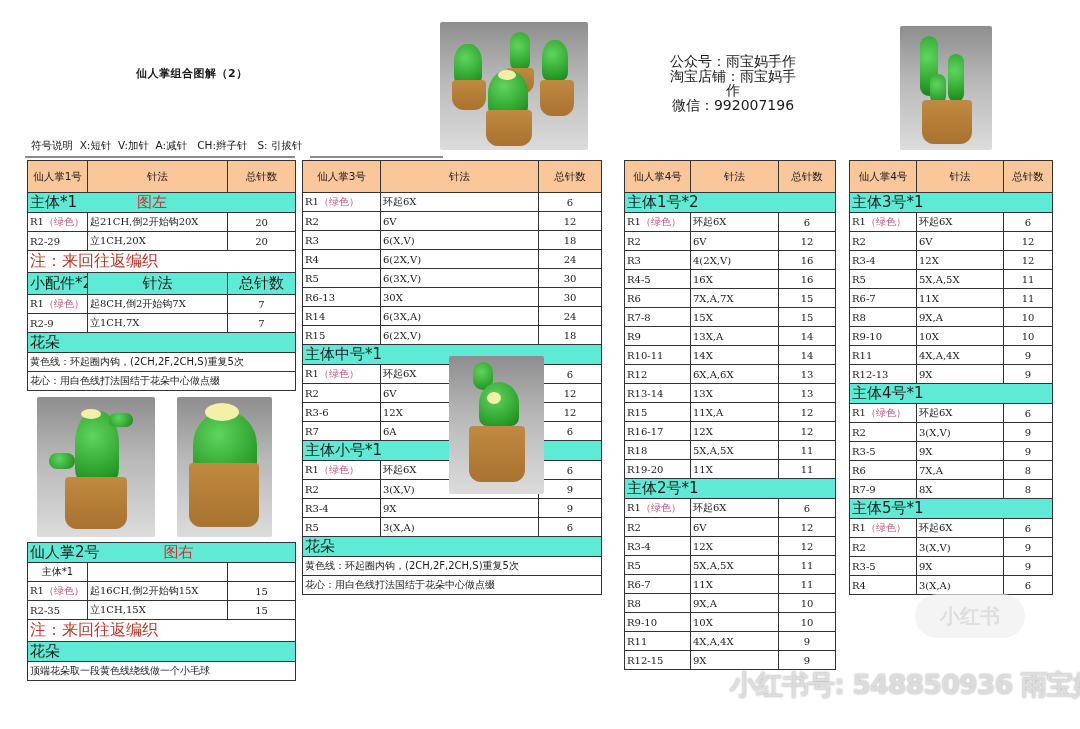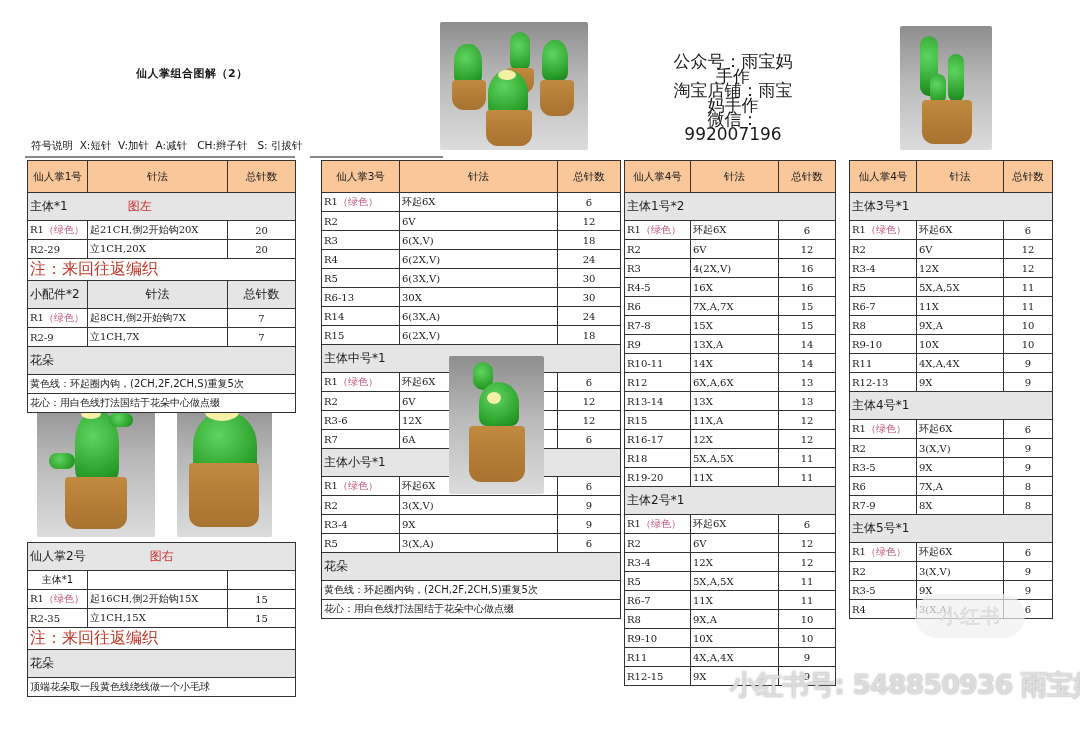--- a/index.html
+++ b/index.html
@@ -4,26 +4,26 @@
 <style>
   * { box-sizing: border-box; margin: 0; padding: 0; }
   html, body { width: 1080px; height: 729px; background: #ffffff; overflow: hidden; }
   body { position: relative; font-family: "DejaVu Sans", sans-serif; color: #1a1a1a; }
 
   .title { position: absolute; left: 136px; top: 66px; font-size: 11px; font-weight: bold; letter-spacing: 0.5px; }
   .legend { position: absolute; left: 31px; top: 139px; font-size: 10.5px; white-space: pre; }
   .legend-line { position: absolute; left: 25px; top: 156px; width: 270px; height: 2px; background: #8a8a8a; }
   .legend-line2 { position: absolute; left: 310px; top: 156px; width: 133px; height: 2px; background: #8a8a8a; }
 
-  .contact { position: absolute; left: 668px; top: 54px; font-size: 17px; line-height: 14.5px; text-align: center; width: 130px; }
+  .contact { position: absolute; left: 668px; top: 54px; font-size: 14px; line-height: 14.5px; text-align: center; width: 130px; }
 
   table.pattern { position: absolute; border-collapse: collapse; font-size: 10.5px; table-layout: fixed; background: #fff; padding-left: 44px; }
   table.pattern td { border: 1px solid #333; height: 19px; padding: 0 2px; white-space: nowrap; overflow: hidden; font-family: "DejaVu Serif", serif; font-size: 10px; }
   table.pattern tr.hdr td { background: #f9c79a; font-family: "DejaVu Sans", sans-serif; font-size: 10.5px; height: 32px; text-align: center; }
-  table.pattern tr.sec td { background: #e5e5e5; font-family: "DejaVu Sans", sans-serif; font-size: 12px; height: 28px; }
+  table.pattern tr.sec td { background: #5eead4; font-family: "DejaVu Sans", sans-serif; font-size: 15px; height: 20px; }
   table.pattern td.c { text-align: center; }
   table.pattern td.note { color: #c0392b; font-family: "DejaVu Sans", sans-serif; font-size: 16px; }
   table.pattern td.txt { font-family: "DejaVu Sans", sans-serif; font-size: 10px; margin-left: 7px; }
   .red { color: #d03030; margin-left: 60px; }
   .pink { color: #c0507a; }
 
   .photo { position: absolute; border-radius: 2px; overflow: hidden; }
   .photo-bg { width: 100%; height: 100%; background: linear-gradient(180deg, #8e8e8e 0%, #b9b9b9 45%, #dcdcdc 100%); position: relative; }
   .pot { position: absolute; background: linear-gradient(180deg, #c08a40 0%, #a87230 100%); border-radius: 4px 4px 12px 12px; }
   .cactus { position: absolute; background: radial-gradient(circle at 40% 35%, #5fd45f 0%, #2aa02a 70%, #1e7c1e 100%); border-radius: 45% 45% 20% 20%; }
@@ -172,21 +172,21 @@
   </tr>
   <tr class="sec">
     <td colspan="3">花朵</td>
   </tr>
   <tr>
     <td colspan="3" class="txt">顶端花朵取一段黄色线绕线做一个小毛球</td>
   </tr>
 </tbody>
   </table>
 
-<table class="pattern" style="left:321px;top:160px;width:299px;">
+<table class="pattern" style="left:302px;top:160px;width:299px;">
   <colgroup>
       <col style="width:78px">
       <col style="width:158px">
       <col style="width:63px">
     </colgroup>
   <tbody>
       <tr class="hdr">
     <td>仙人掌3号</td>
     <td>针法</td>
     <td>总针数</td>

